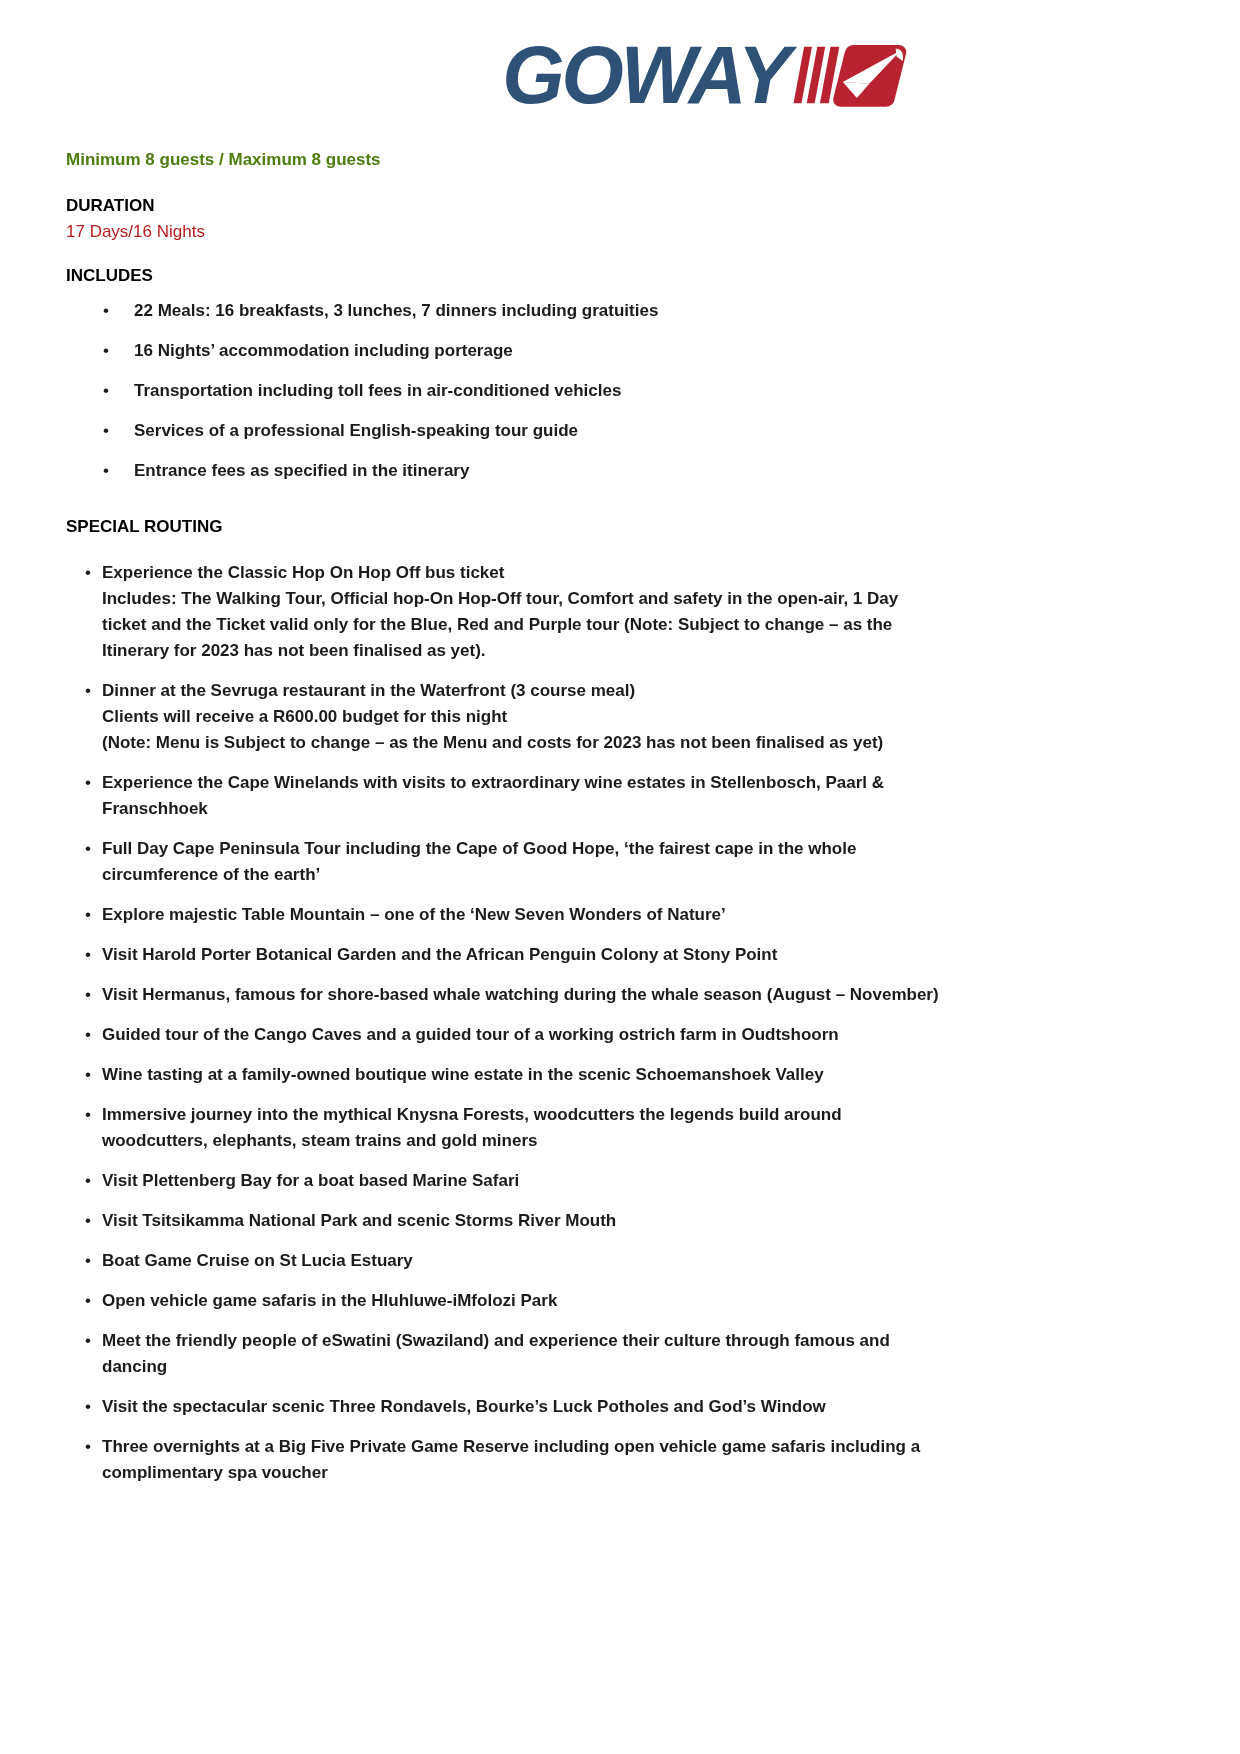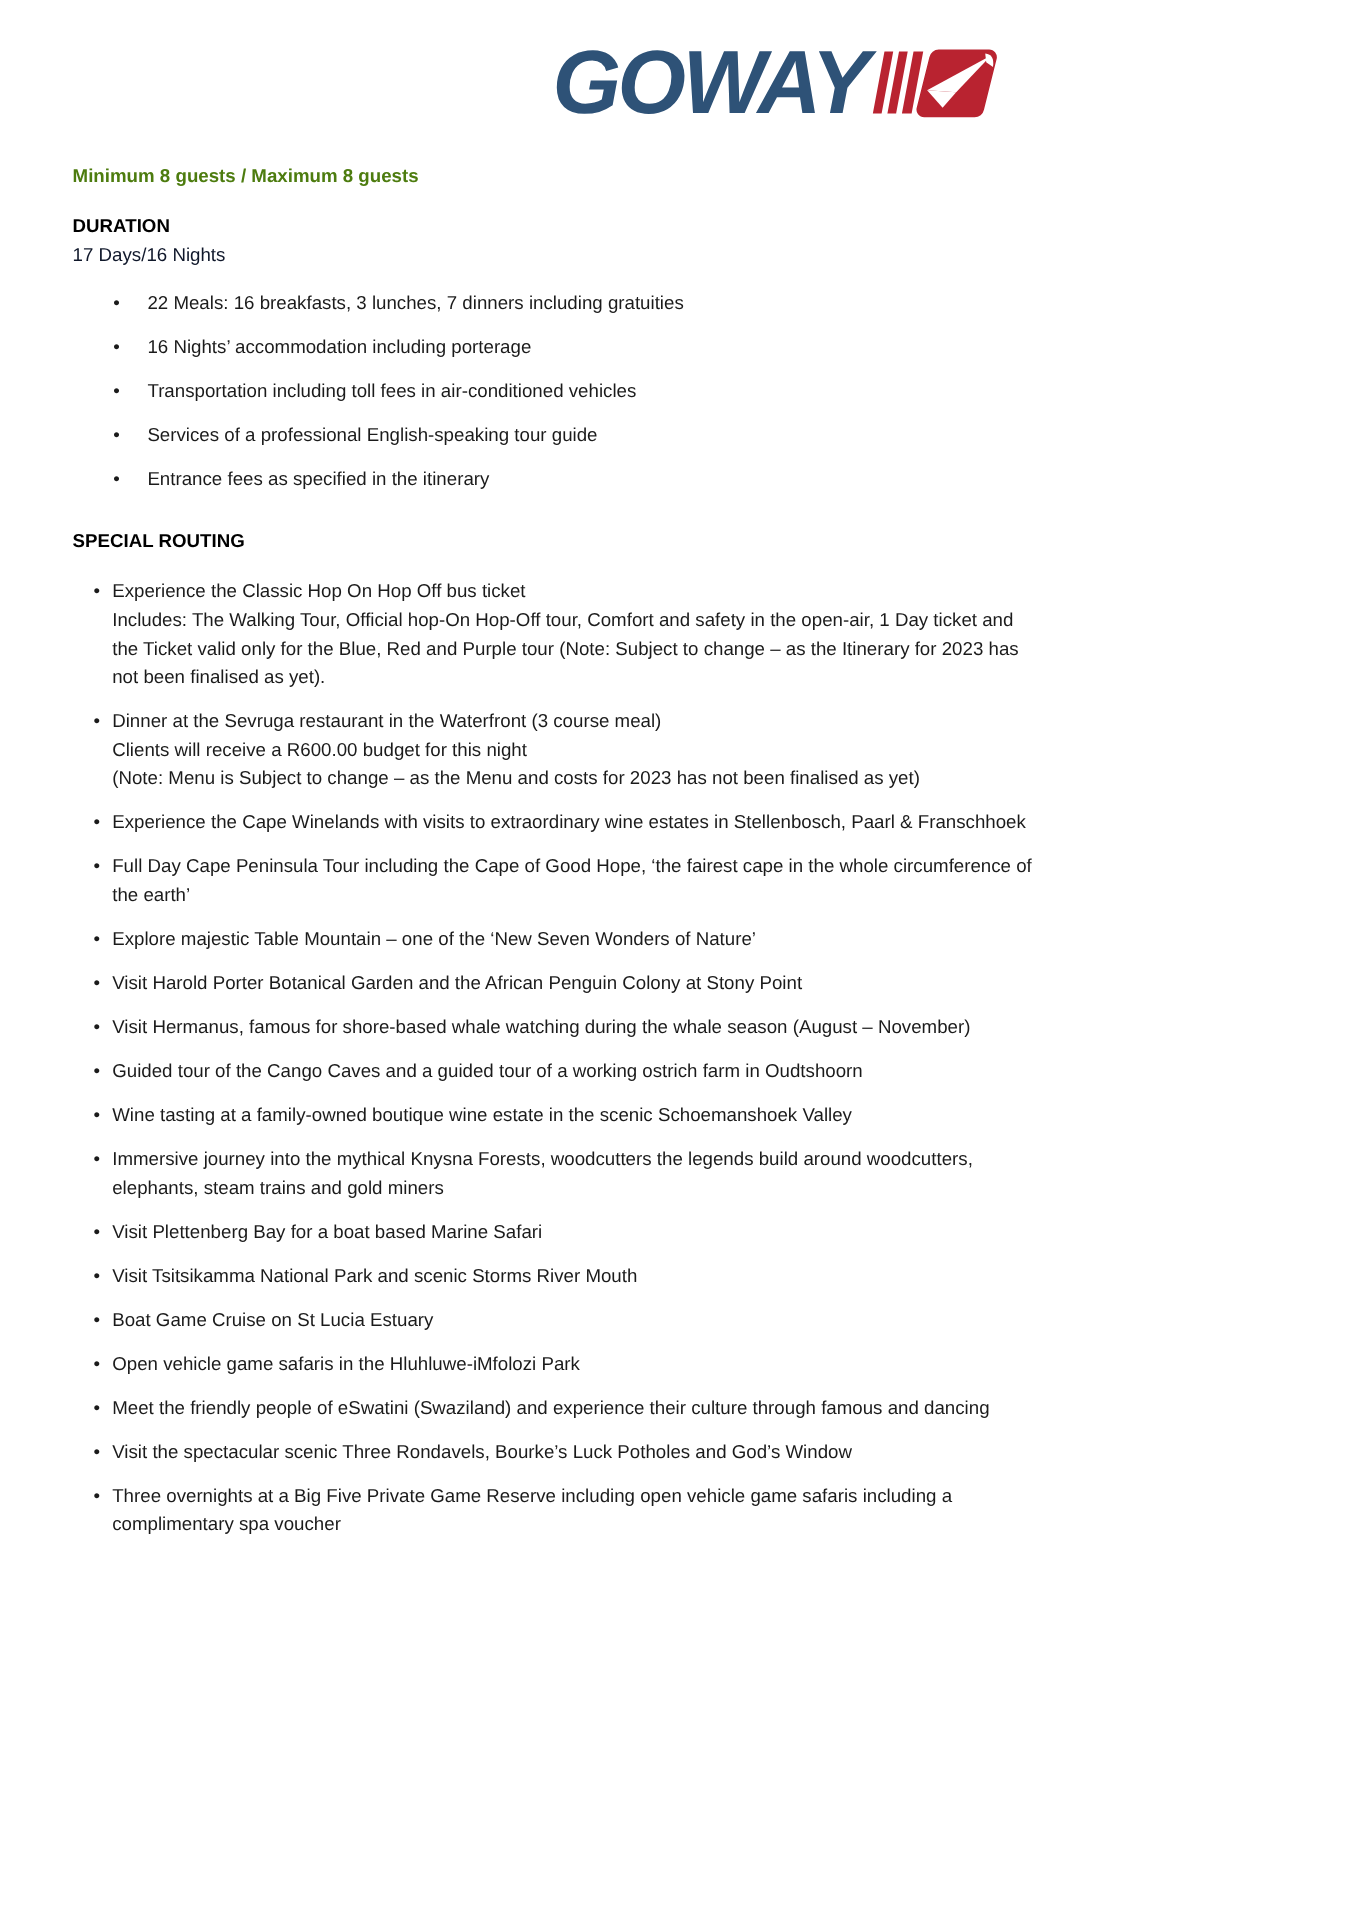--- a/index.html
+++ b/index.html
@@ -37,21 +37,21 @@
     color: #2e5277;
     line-height: 1;
     transform: scaleY(1.02);
   }
   .logo-emblem { display: block; }
   
   .doc { margin-top: 32px; font-size: 17px; line-height: 26px; }
   .intro-heading { font-weight: 700; color: #4d7c0f; margin: 0 0 20px 0; }
   .section { margin: 16px 0 18px 0; }
   .section-heading { font-weight: 700; color: #000; }
-  .section-value { color: #0f172a; }
+  .section-value { color: #b91c1c; }
   .sf-section { margin-top: 30px; }
   ul.blist {
     list-style: none;
     margin: 9px 0 0 0;
     padding: 0;
   }
   ul.blist li {
     display: flex;
     margin-bottom: 14px;
   }
@@ -61,20 +61,21 @@
     font-size: 17px;
   }
   ul.inc-list { padding-left: 37px; }
   ul.inc-list .marker { width: 31px; }
   ul.sf-list { padding-left: 19px; margin-top: 20px; }
   ul.sf-list .marker { width: 17px; }
   ul.blist .item-text {
     flex: 1 1 auto;
     white-space: pre-line;
     max-width: 1005px;
+    font-weight: bold;
   }
 </style>
 </head>
 <body>
 
 <div class="page">
 
   <div class="logo-row">
     <div class="logo">
       <span class="logo-word">GOWAY</span>
@@ -101,20 +102,21 @@
 
     <p class="intro-heading">Minimum 8 guests / Maximum 8 guests</p>
 
     <div class="section">
       <div class="section-heading">DURATION</div>
       <div class="section-value">17 Days/16 Nights</div>
     </div>
 
 
     <div class="section">
+      <div class="section-heading">INCLUDES</div>
       <ul class="blist inc-list">
 
           <li>
             <span class="marker">•</span>
             <span class="item-text">22 Meals: 16 breakfasts, 3 lunches, 7 dinners including gratuities</span>
           </li>
 
           <li>
             <span class="marker">•</span>
             <span class="item-text">16 Nights’ accommodation including porterage</span>

